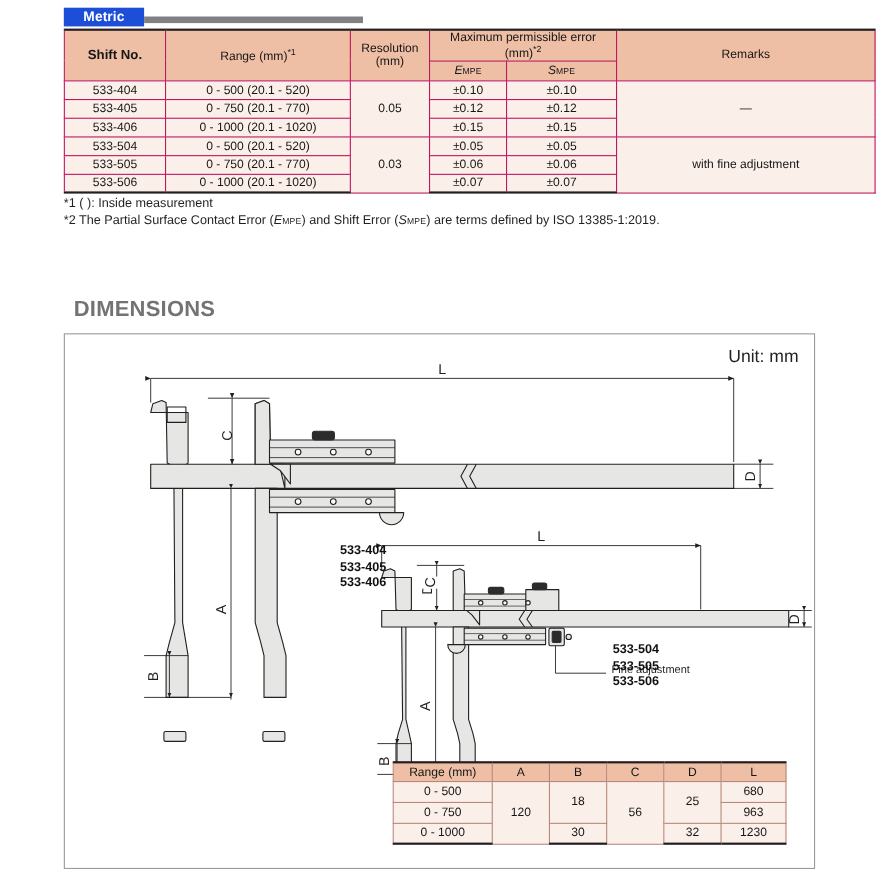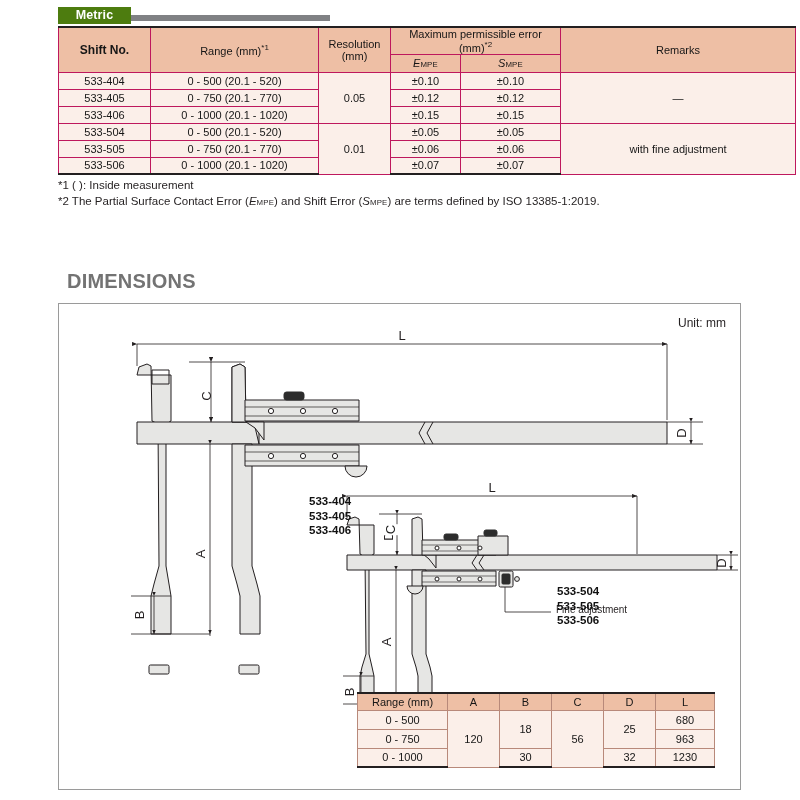--- a/index.html
+++ b/index.html
@@ -14,21 +14,21 @@
   #page { position: relative; width: 800px; height: 800px; }
 
   
   .metric-tab-wrap {
     position: absolute; left: 58px; top: 7px;
     width: 272px; height: 17px;
   }
   .metric-tab {
     position: absolute; left: 0; top: 0;
     width: 73px; height: 17px;
-    background: #4d7c0f;
+    background: #1d4ed8;
     color: #ffffff;
     font-size: 12.5px; font-weight: bold;
     line-height: 17px;
     text-align: center;
     letter-spacing: .1px;
   }
   .metric-bar {
     position: absolute; left: 73px; top: 8px;
     width: 199px; height: 6px;
     background: #808184;
@@ -78,21 +78,21 @@
 
   
   .draw-frame {
     position: absolute; left: 58px; top: 303px;
     width: 683px; height: 487px;
     border: 1.2px solid #9a9a9a;
     background: #ffffff;
   }
   .unit-label {
     position: absolute; right: 14px; top: 12px;
-    font-size: 12px; color: #231f20;
+    font-size: 16px; color: #231f20;
   }
   .draw-svg { position: absolute; left: 0; top: 0; }
 
   .model-label {
     position: absolute;
     font-size: 11.5px; font-weight: bold;
     line-height: 14.5px; color: #111;
     white-space: pre;
   }
   .fine-adj-label {
@@ -179,21 +179,21 @@
       </tr>
       <tr class="row-h">
         <td class="code-cell">533-406</td>
         <td>0 - 1000 (20.1 - 1020)</td>
         <td>±0.15</td>
         <td>±0.15</td>
       </tr>
       <tr class="row-h">
         <td class="code-cell grp-sep">533-504</td>
         <td class="grp-sep">0 - 500 (20.1 - 520)</td>
-        <td class="grp-sep" rowspan="3">0.01</td>
+        <td class="grp-sep" rowspan="3">0.03</td>
         <td class="grp-sep">±0.05</td>
         <td class="grp-sep">±0.05</td>
         <td class="grp-sep" rowspan="3">with fine adjustment</td>
       </tr>
       <tr class="row-h">
         <td class="code-cell">533-505</td>
         <td>0 - 750 (20.1 - 770)</td>
         <td>±0.06</td>
         <td>±0.06</td>
       </tr>

